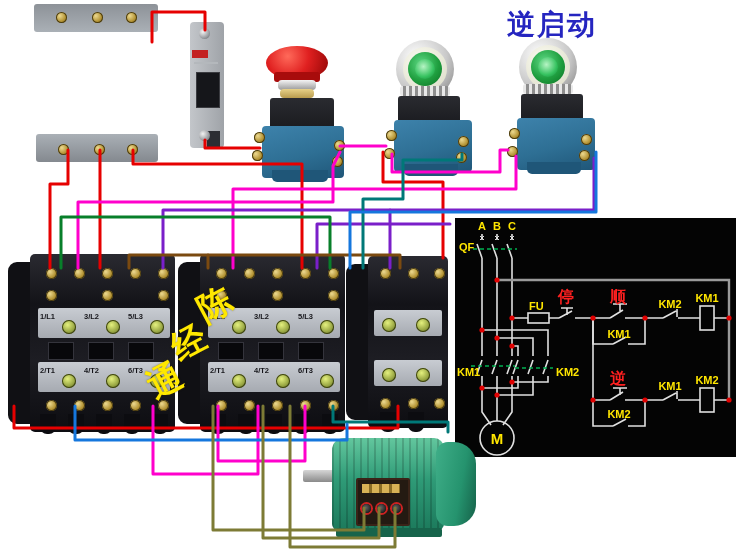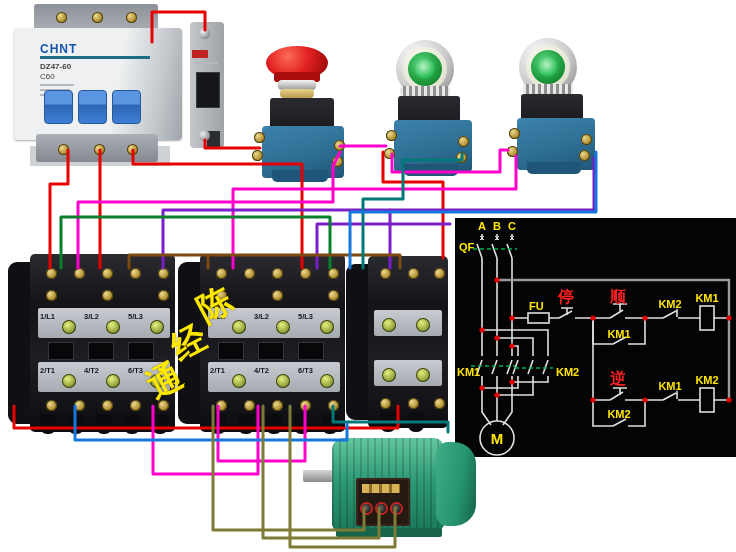--- a/index.html
+++ b/index.html
@@ -91,49 +91,37 @@
 </head>
 <body>
 
 <div id="canvas">
 
   <div class="abs breaker">
     <div class="abs brk-top"></div>
     <i class="sc" style="left:48px;top:8px"></i>
     <i class="sc" style="left:84px;top:8px"></i>
     <i class="sc" style="left:118px;top:8px"></i>
-    <div class="abs brk-body">
-      <span class="abs brk-logo">CHNT</span>
-      <div class="abs brk-bar"></div>
-      <span class="abs brk-model">DZ47-60</span>
-      <span class="abs brk-spec">C60</span>
-      <div class="abs microline" style="left:26px;top:56px;width:34px"></div>
-      <div class="abs microline" style="left:26px;top:61px;width:30px"></div>
-      <div class="abs microline" style="left:26px;top:66px;width:26px"></div>
-      <div class="abs tog" style="left:30px"></div>
-      <div class="abs tog" style="left:64px"></div>
-      <div class="abs tog" style="left:98px"></div>
-      <div class="abs brk-low"></div>
-    </div>
     <div class="abs brk-bot"></div>
     <i class="sc" style="left:50px;top:140px"></i>
     <i class="sc" style="left:86px;top:140px"></i>
     <i class="sc" style="left:119px;top:140px"></i>
   </div>
 
   <div class="abs mini">
     <i class="ss" style="left:9px;top:6px"></i>
     <div class="abs mini-tag"></div>
     <div class="abs microline" style="left:4px;top:40px;width:24px"></div>
     <div class="abs mini-win">
       <div class="abs mini-knob"></div>
     </div>
     <i class="ss" style="left:9px;top:108px"></i>
   </div>
 
+  <span class="abs lbl lbl-blue" style="left:507px;top:6px">逆启动</span>
 
   <div>
     <div class="abs cap" style="left:266px;top:46px;width:62px;height:34px;z-index:2"></div>
     <div class="abs" style="left:274px;top:72px;width:46px;height:10px;background:#a80c0c;border-radius:3px;z-index:2"></div>
     <div class="abs ringS" style="left:278px;top:80px;width:38px;height:10px;z-index:2"></div>
     <div class="abs ringG" style="left:280px;top:89px;width:34px;height:9px;z-index:2"></div>
     <div class="abs blk" style="left:270px;top:98px;width:64px;height:42px;z-index:2"></div>
     <div class="abs base" style="left:262px;top:126px;width:82px;height:52px;z-index:2"></div>
     <div class="abs" style="left:272px;top:170px;width:56px;height:12px;background:#1f5678;border-radius:0 0 5px 5px;z-index:2"></div>
     <i class="sc" style="left:254px;top:132px;z-index:2"></i>

